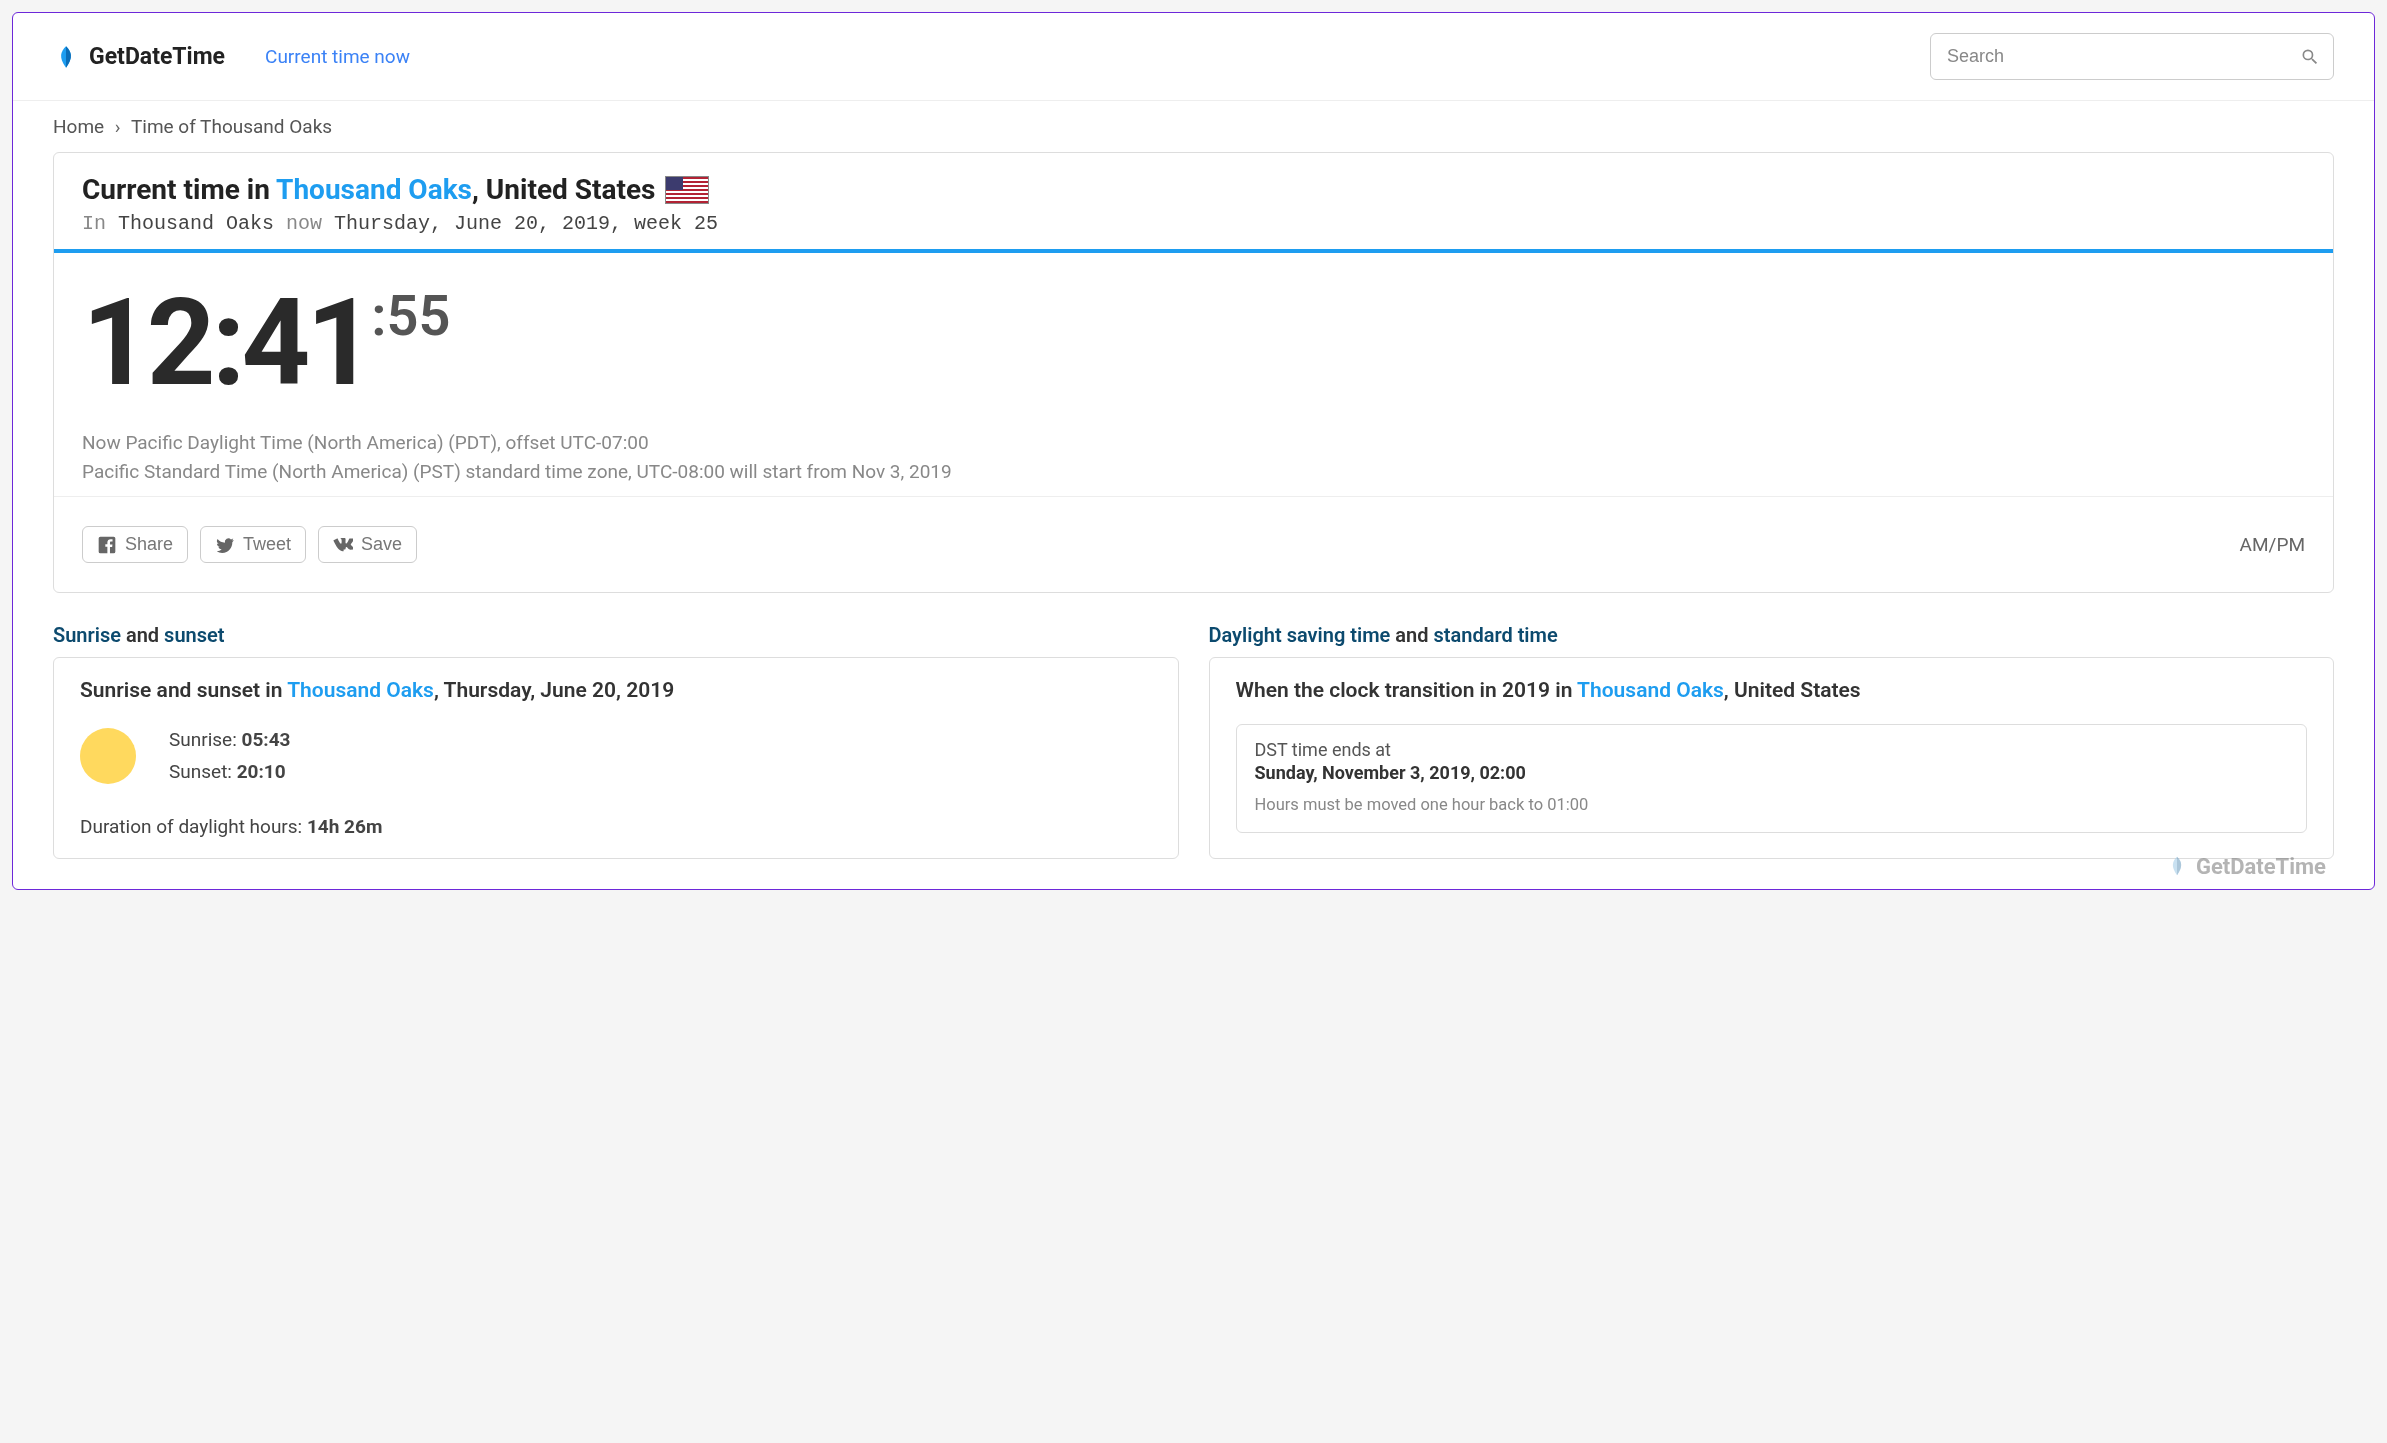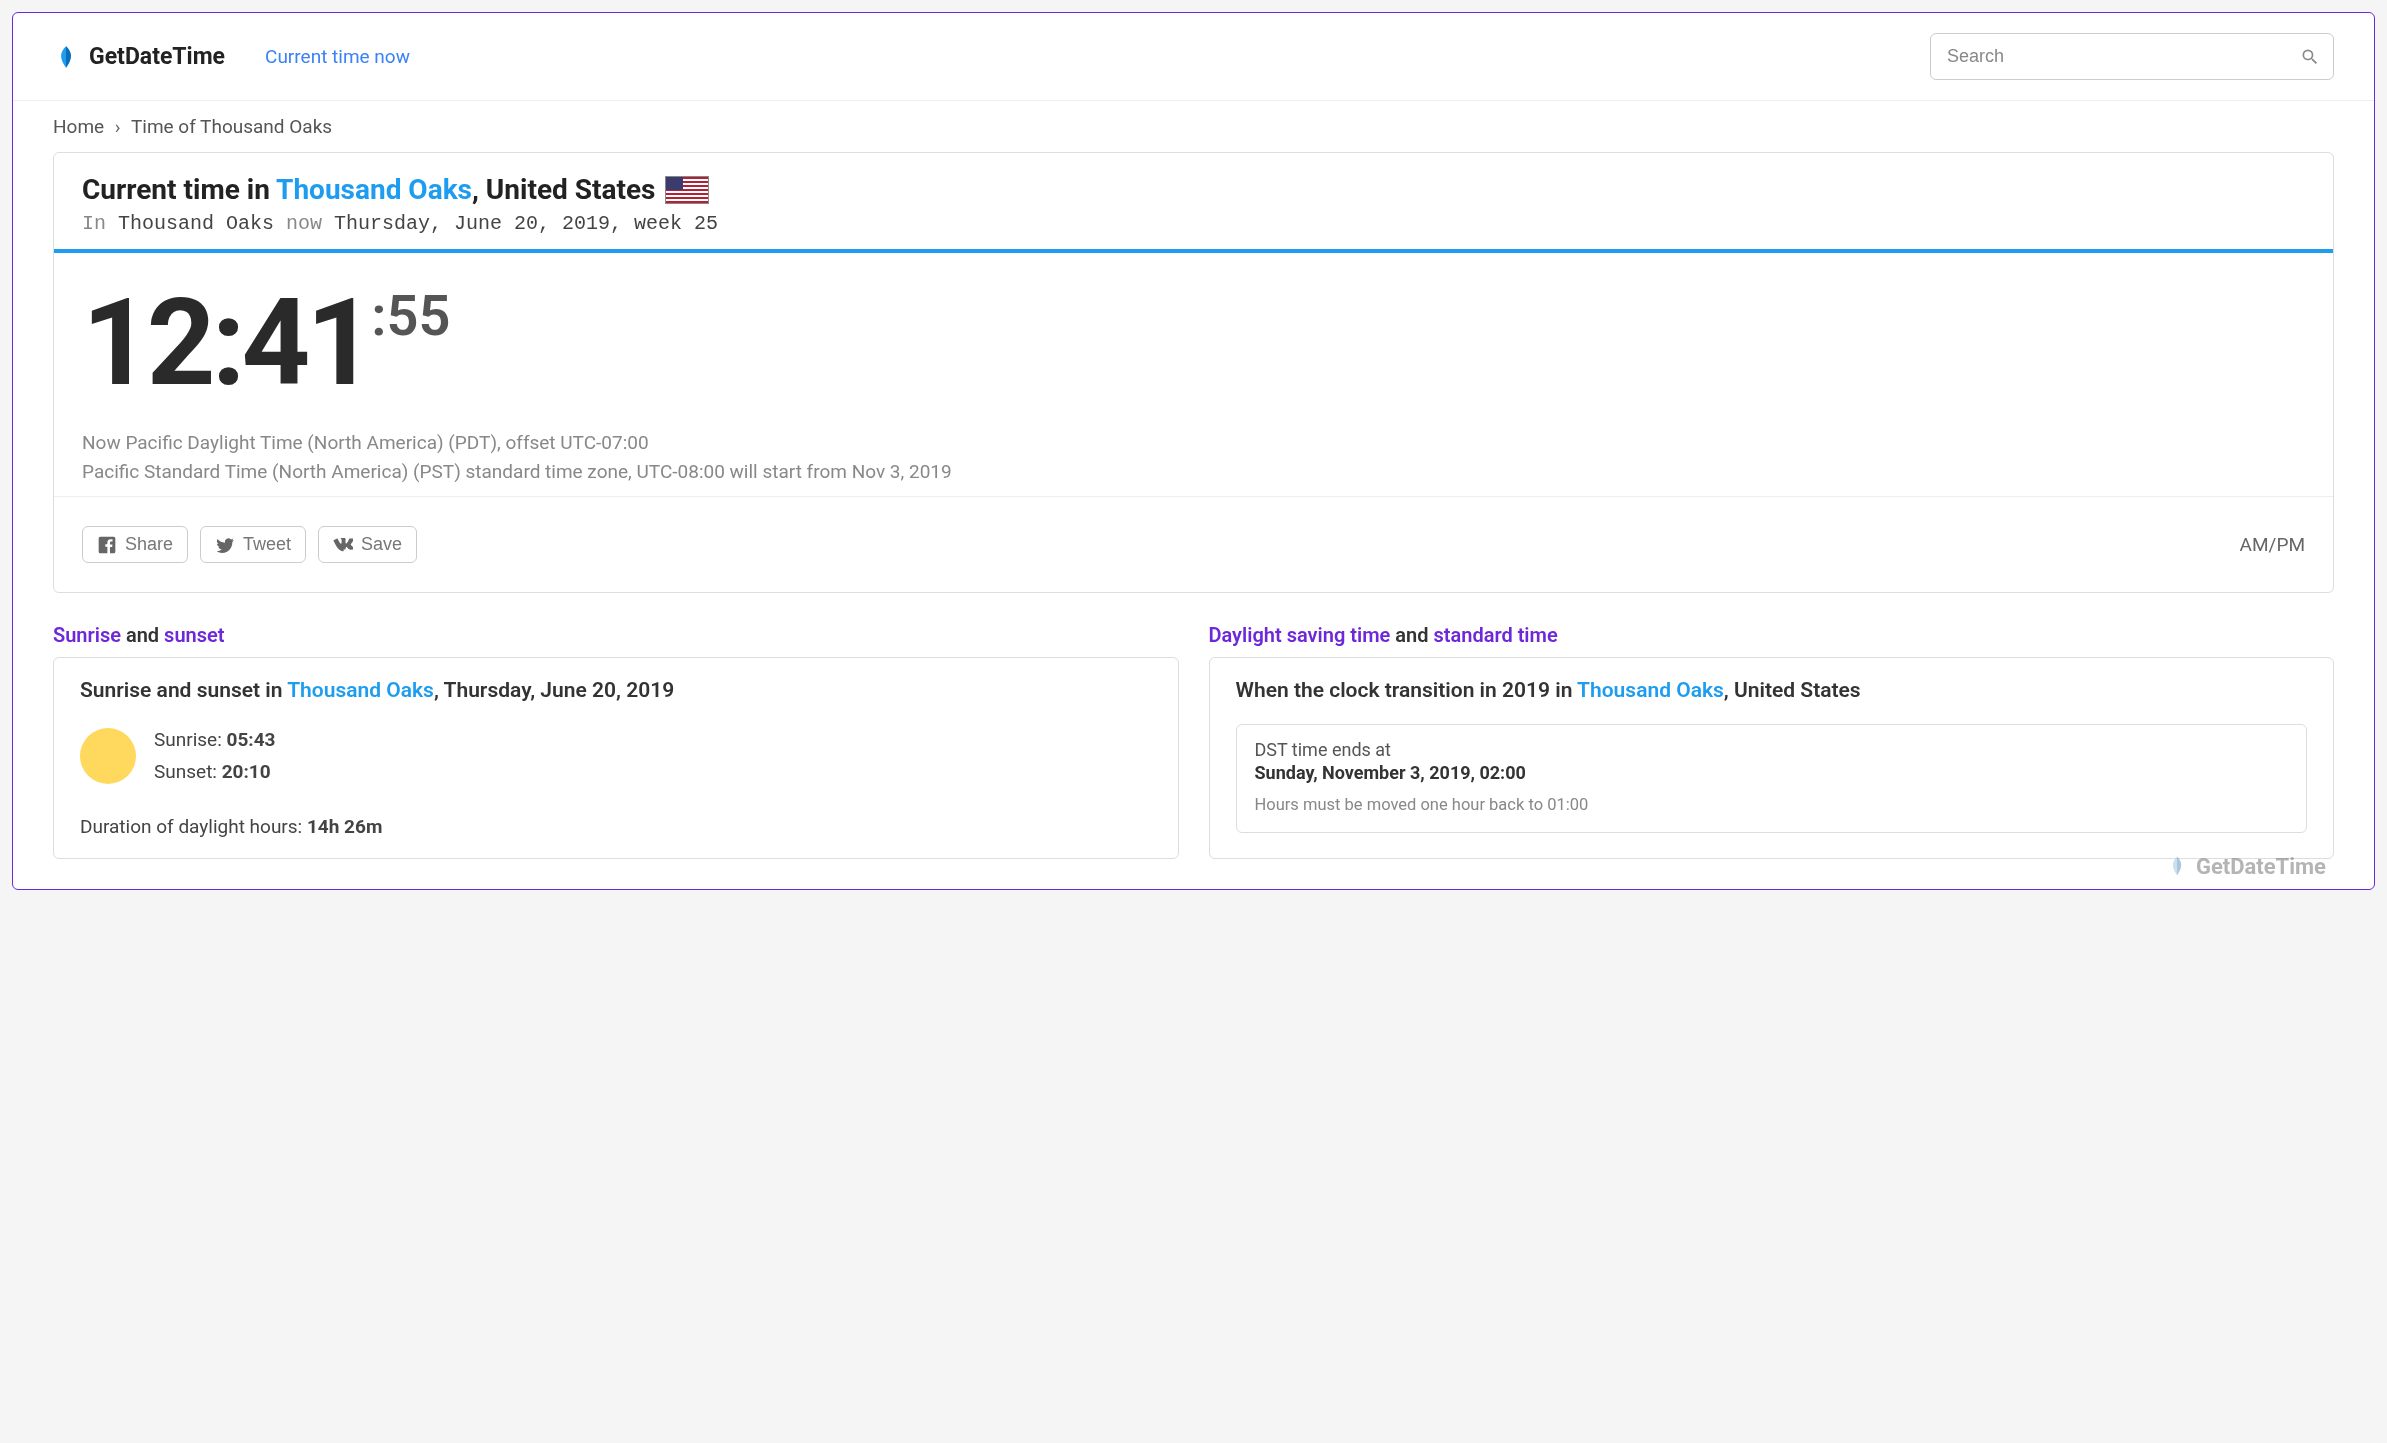--- a/index.html
+++ b/index.html
@@ -108,21 +108,21 @@
   .ampm { margin-left: auto; font-size: 19px; color: #666; cursor: pointer; }
 
   .two-col {
     display: flex;
     gap: 30px;
     padding: 0 40px 30px 40px;
     align-items: stretch;
   }
   .col { flex: 1; display: flex; flex-direction: column; }
   .col-title { font-size: 20px; font-weight: 600; margin-bottom: 10px; color: #333; }
-  .col-title .link { color: #6d28d9; }
+  .col-title .link { color: #0c4a6e; }
   .panel {
     border: 1px solid #ddd; border-radius: 6px;
     padding: 20px 26px;
     flex: 1;
   }
   .panel-head { font-size: 21px; font-weight: 600; color: #333; margin-bottom: 22px; }
   .panel-head .link { color: #1e9df0; }
 
   .sun-row { display: flex; gap: 60px; align-items: flex-start; margin-bottom: 26px; }
   .sun-group { display: flex; align-items: center; gap: 18px; }
@@ -132,21 +132,21 @@
     background: #dcdcdc;
     position: relative; overflow: hidden;
     border: 1px solid #d0d0d0;
   }
   .moon-icon::after {
     content: ""; position: absolute;
     width: 50px; height: 50px; border-radius: 50%;
     background: #a9a9a9;
     left: -14px; top: 3px;
   }
-  .sun-text { font-size: 19px; line-height: 1.7; color: #444; }
+  .sun-text { font-size: 19px; line-height: 1.7; color: #444; margin-left: 15px; }
   .sun-text b { font-weight: 700; }
   .daylight { font-size: 19px; color: #444; }
   .daylight b { font-weight: 700; }
 
   .dst-row { display: flex; gap: 20px; }
   .dst-card {
     flex: 1; border: 1px solid #ddd; border-radius: 6px;
     padding: 14px 18px 16px 18px;
     position: relative;
     font-size: 18px;

